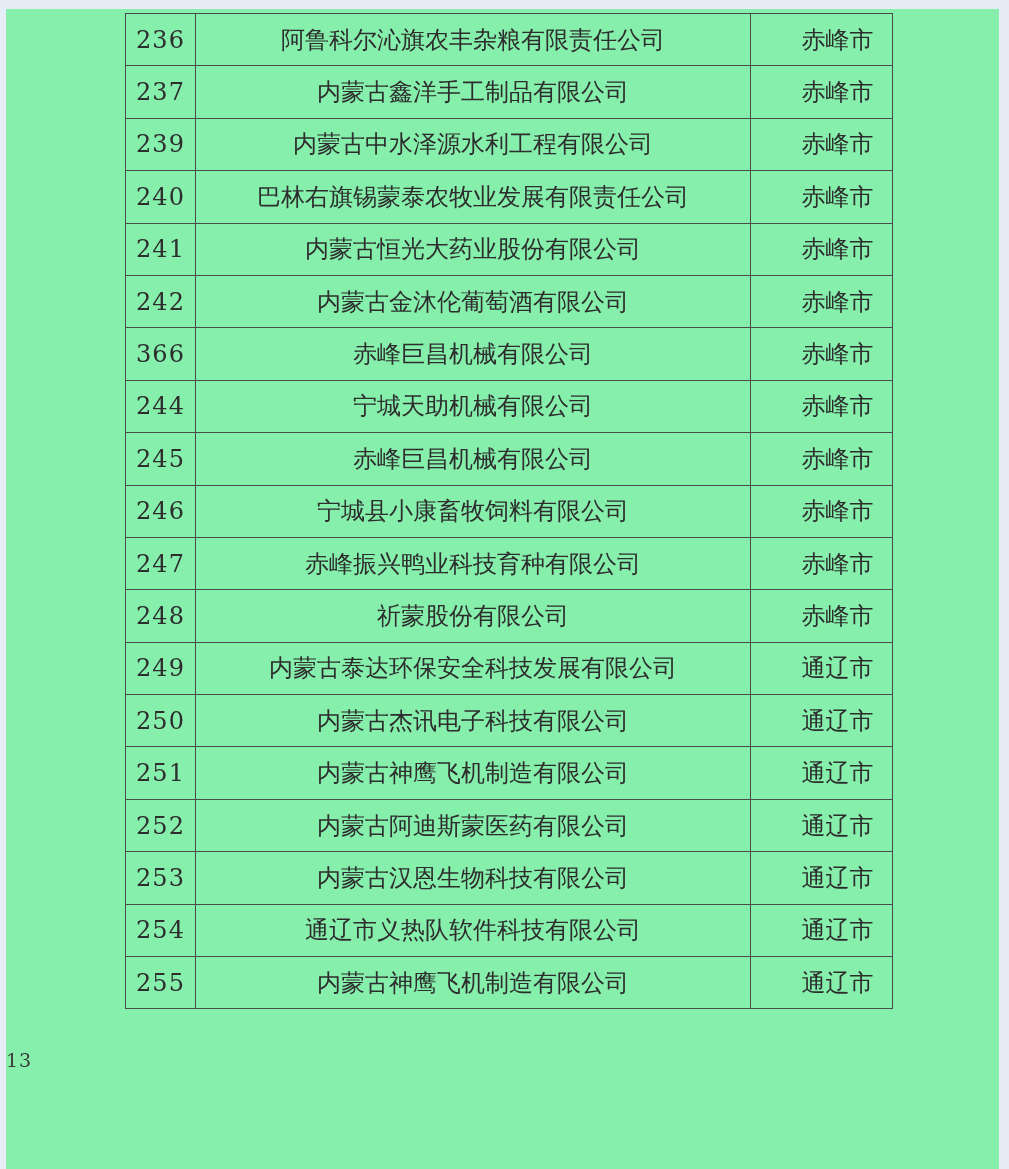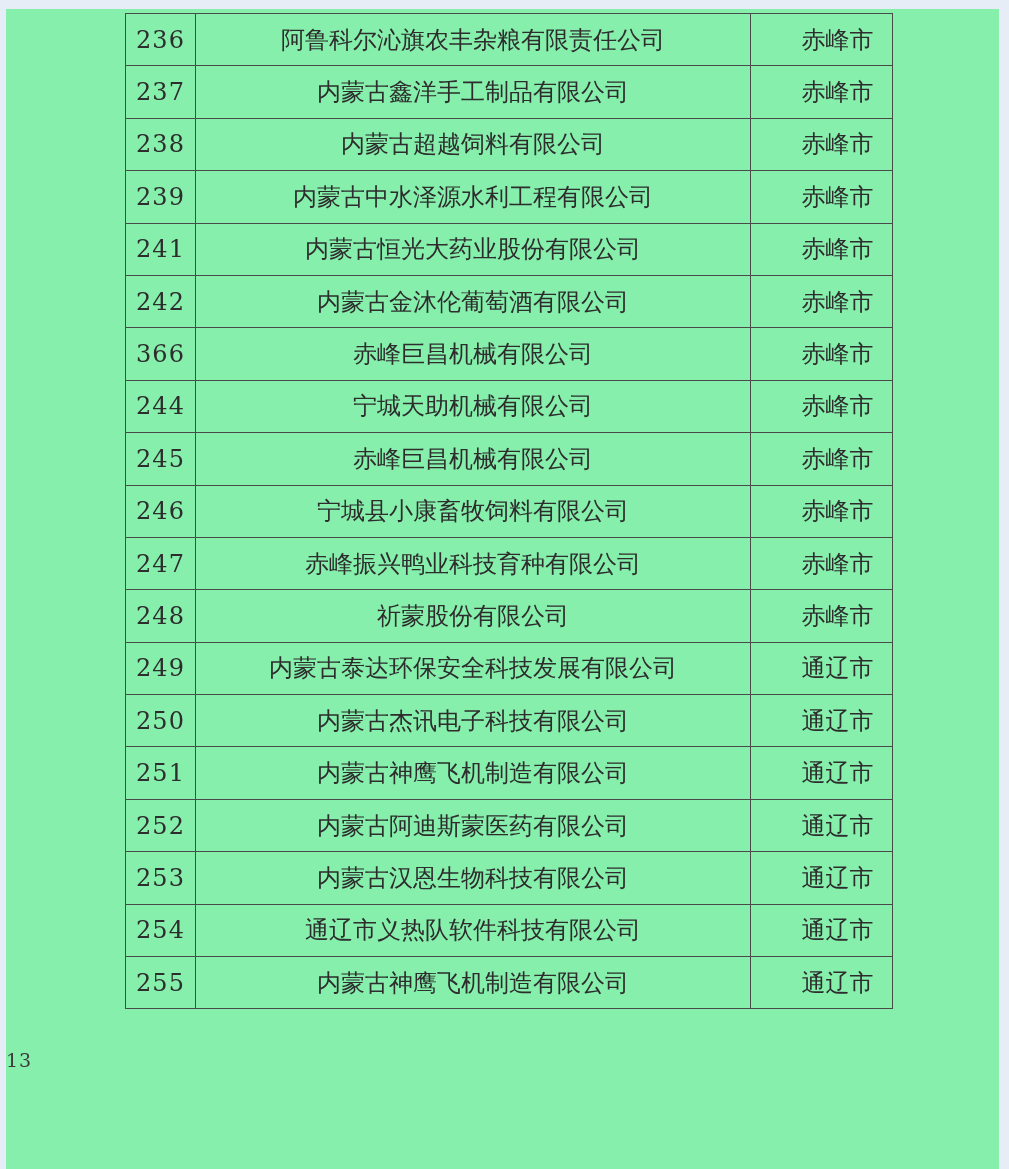--- a/index.html
+++ b/index.html
@@ -59,27 +59,27 @@
           <td class="col-index">236</td>
           <td class="col-company">阿鲁科尔沁旗农丰杂粮有限责任公司</td>
           <td class="col-city">赤峰市</td>
         </tr>
         <tr>
           <td class="col-index">237</td>
           <td class="col-company">内蒙古鑫洋手工制品有限公司</td>
           <td class="col-city">赤峰市</td>
         </tr>
         <tr>
-          <td class="col-index">238</td>
-          <td class="col-company">内蒙古超越饲料有限公司</td>
+          <td class="col-index">239</td>
+          <td class="col-company">内蒙古中水泽源水利工程有限公司</td>
           <td class="col-city">赤峰市</td>
         </tr>
         <tr>
-          <td class="col-index">239</td>
-          <td class="col-company">内蒙古中水泽源水利工程有限公司</td>
+          <td class="col-index">240</td>
+          <td class="col-company">巴林右旗锡蒙泰农牧业发展有限责任公司</td>
           <td class="col-city">赤峰市</td>
         </tr>
         <tr>
           <td class="col-index">241</td>
           <td class="col-company">内蒙古恒光大药业股份有限公司</td>
           <td class="col-city">赤峰市</td>
         </tr>
         <tr>
           <td class="col-index">242</td>
           <td class="col-company">内蒙古金沐伦葡萄酒有限公司</td>

